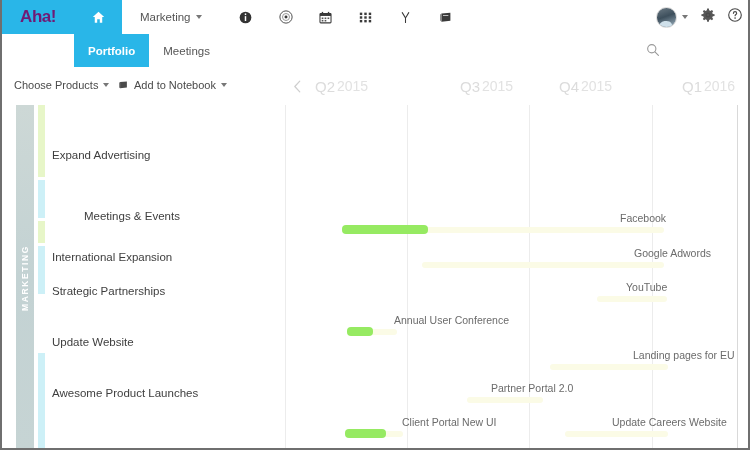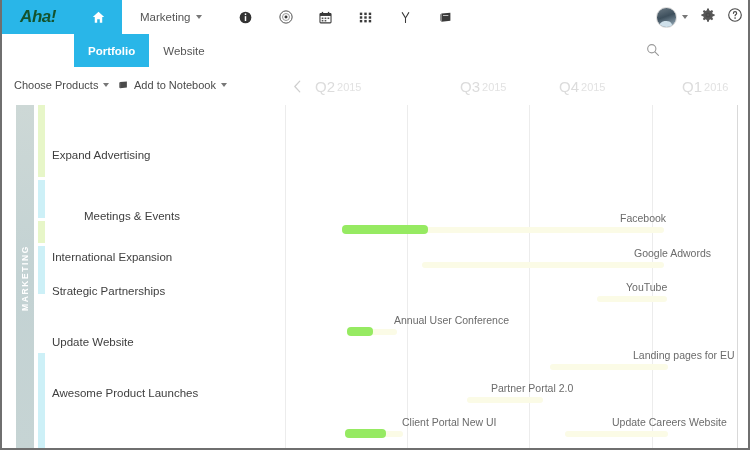--- a/index.html
+++ b/index.html
@@ -21,21 +21,21 @@
 
   
   .topbar{
     position:absolute;left:0;top:0;width:100%;height:34px;
     background:#ffffff;display:flex;align-items:center;
     border-bottom:1px solid #e8e8e8;
   }
   .logo{
     width:72px;height:34px;background:#29b6e8;
     display:flex;align-items:center;justify-content:center;
-    color:#14532d;font-weight:bold;font-size:17px;font-style:italic;
+    color:#701a75;font-weight:bold;font-size:17px;
     letter-spacing:-0.5px;
   }
   .home-btn{
     width:48px;height:34px;background:#29b6e8;
     display:flex;align-items:center;justify-content:center;
     color:#fff;font-size:14px;
   }
   .product-menu{
     margin-left:18px;font-size:11.5px;color:#555;
     display:flex;align-items:center;gap:5px;white-space:nowrap;
@@ -92,21 +92,21 @@
   }
   .tb-choose{left:12px;}
   .tb-notebook{left:116px;}
 
   
   .quarters{position:absolute;left:0;top:72px;width:100%;height:30px;}
   .q{
     position:absolute;top:6px;font-size:15px;color:#dcdcdc;
     white-space:nowrap;font-weight:normal;
   }
-  .q .yr{font-size:11px;color:#e2e2e2;margin-left:2px;vertical-align:1px;}
+  .q .yr{font-size:14px;color:#e2e2e2;margin-left:2px;vertical-align:1px;}
   .q-prev{
     position:absolute;left:291px;top:80px;font-size:13px;color:#cfcfcf;
   }
 
   
   .grid{
     position:absolute;left:0;top:105px;width:100%;bottom:0;
     background:#fff;overflow:hidden;
   }
   .vline{
@@ -237,21 +237,21 @@
             <path d="M6.2 6.1c0-1.1.9-1.9 1.9-1.9s1.8.7 1.8 1.7c0 1.5-1.8 1.5-1.8 3" fill="none" stroke="#4a4a4a" stroke-width="1.3" stroke-linecap="round"></path>
             <circle cx="8.1" cy="11.5" r="0.95" fill="#4a4a4a"></circle>
           </svg>
       </div>
     </div>
   </div>
 
   <div class="subnav">
     <div class="subnav-pad"></div>
     <div class="tab active">Portfolio</div>
-    <div class="tab">Website</div>
+    <div class="tab">Meetings</div>
     <div class="search-ic">
       <svg width="14" height="14" viewBox="0 0 16 16">
           <circle cx="6.6" cy="6.6" r="4.7" fill="none" stroke="#9a9a9a" stroke-width="1.25"></circle>
           <path d="M10.2 10.2 L14.2 14.2" stroke="#9a9a9a" stroke-width="1.3" stroke-linecap="round"></path>
         </svg>
     </div>
   </div>
 
   <div class="toolbar">
     <div class="tb-item tb-choose">

